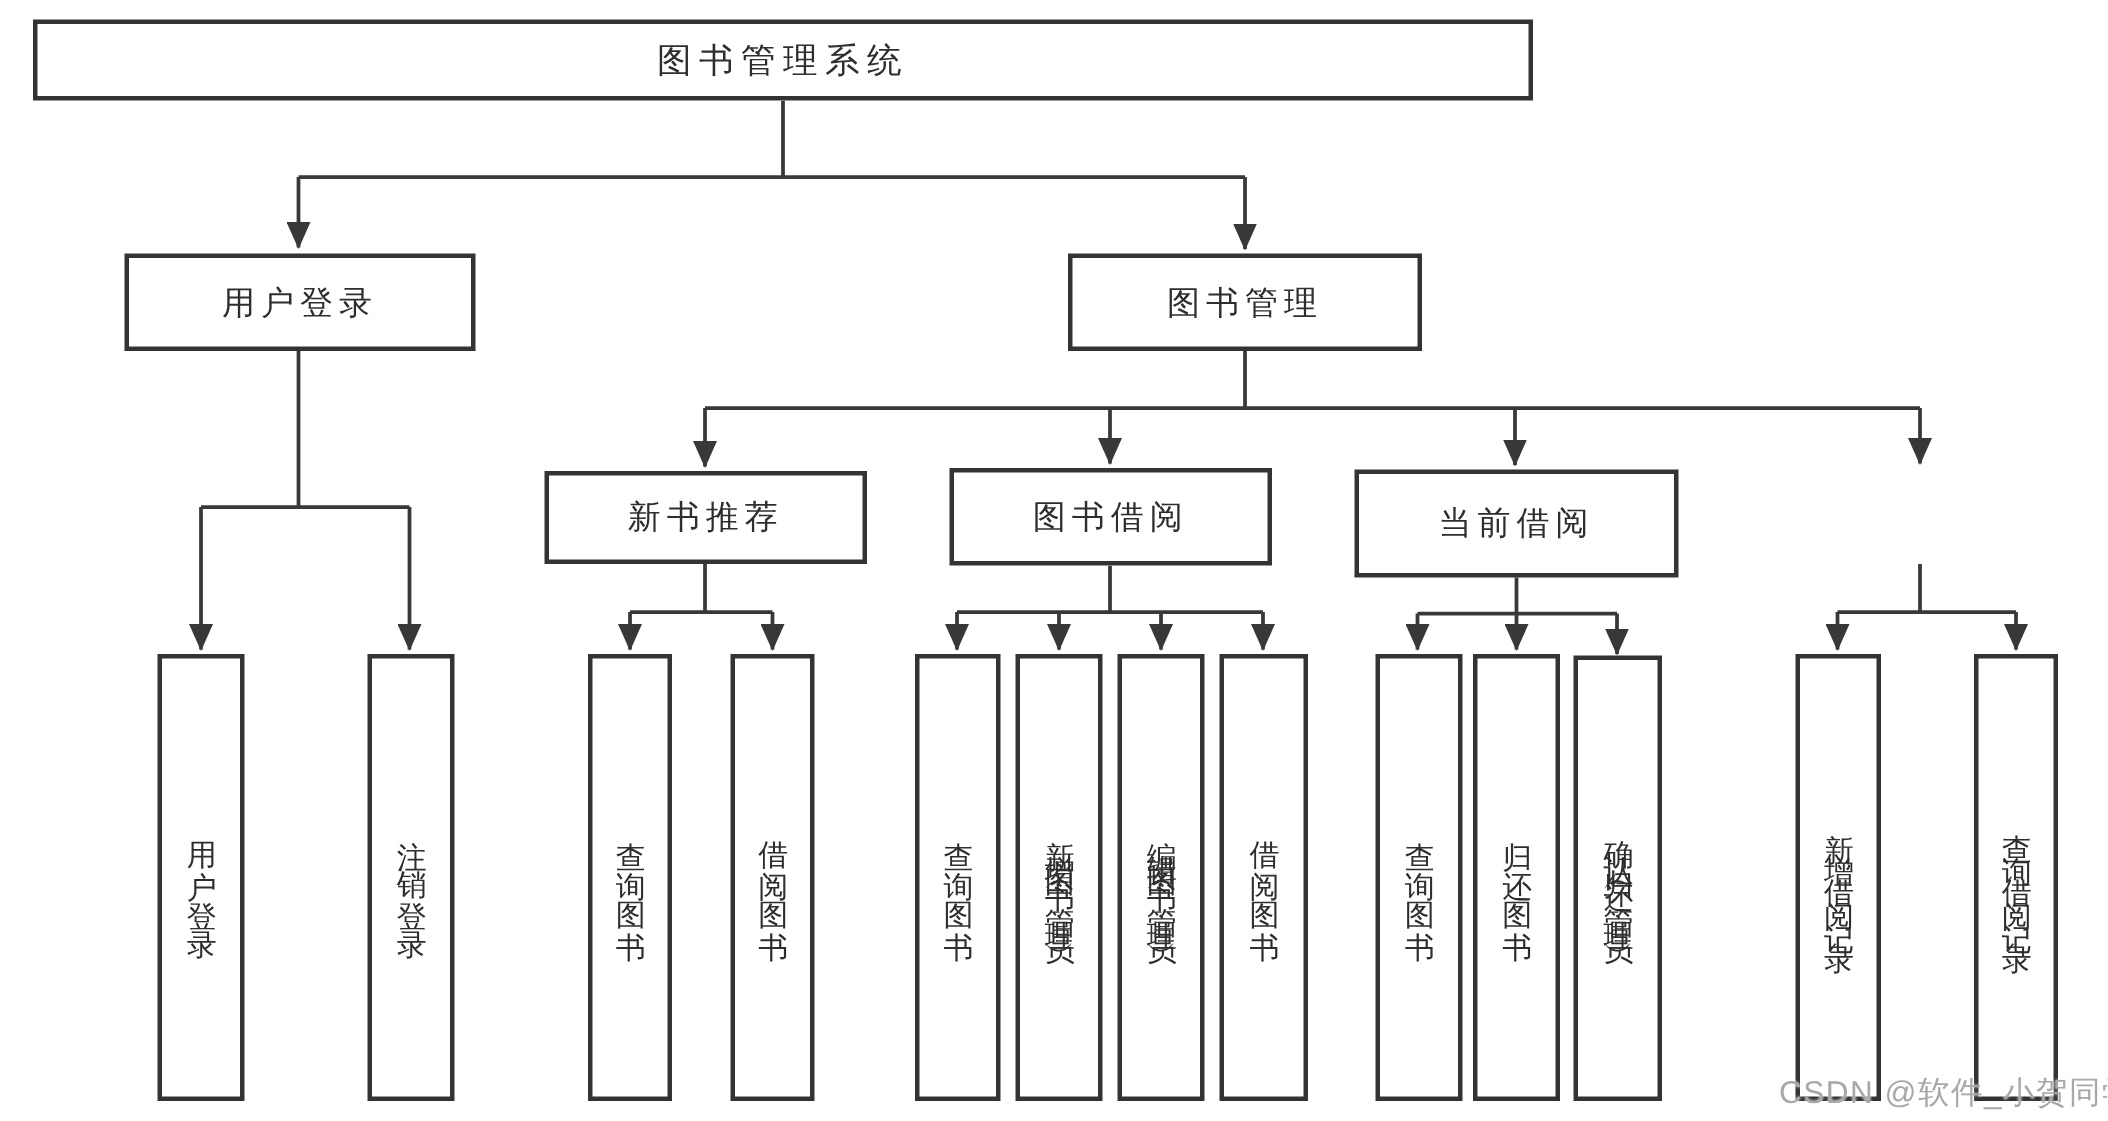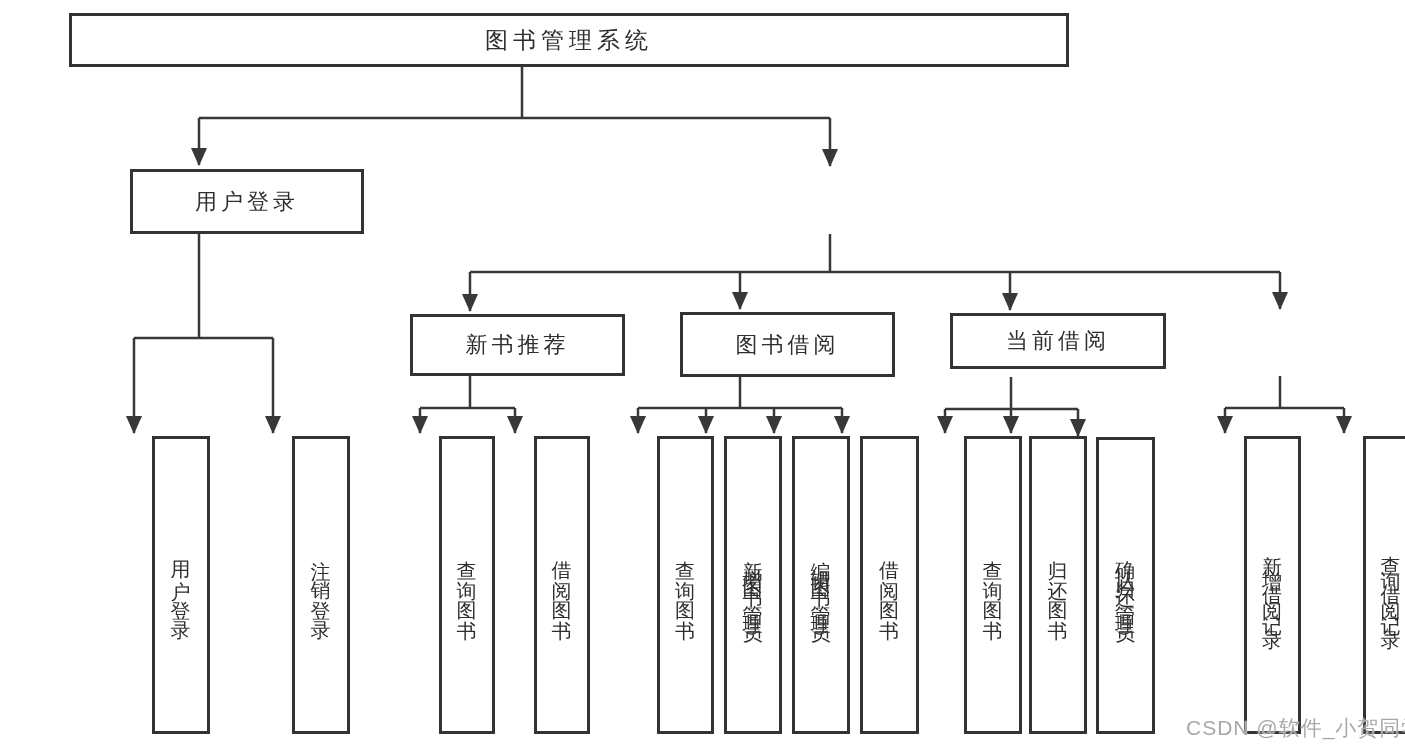--- a/index.html
+++ b/index.html
@@ -11,21 +11,20 @@
     overflow:hidden;
   }
   #wires{position:absolute;left:0;top:0;width:1405px;height:747px;}
   .node{
     position:absolute;
     box-sizing:border-box;
     background:#ffffff;
     border:3px solid #333333;
     display:flex;align-items:center;justify-content:center;
     color:#2e2e2e;
-    margin-left:47px;
   }
   .node.h{font-size:22px;letter-spacing:4px;white-space:nowrap;}
   .node.root{font-size:23px;letter-spacing:5px;}
   .node.v span{
     writing-mode:vertical-rl;
     text-orientation:mixed;
     font-size:20px;
     line-height:1;
     white-space:nowrap;
   }
@@ -96,28 +95,31 @@
     <path d="M1344,408 V433" marker-end="url(#arrow)"></path>
   </svg>
 
   <div class="node h root" style="left:22px;top:13px;width:1000px;height:54px;">
     <span>图书管理系统</span>
   </div>
 
   <div class="node h" style="left:83px;top:169px;width:234px;height:65px;">
     <span>用户登录</span>
   </div>
+  <div class="node h" style="left:712px;top:169px;width:236px;height:65px;">
+    <span>图书管理</span>
+  </div>
 
   <div class="node h" style="left:363px;top:314px;width:215px;height:62px;">
     <span>新书推荐</span>
   </div>
   <div class="node h" style="left:633px;top:312px;width:215px;height:65px;">
     <span>图书借阅</span>
   </div>
-  <div class="node h" style="left:903px;top:313px;width:216px;height:56px;">
+  <div class="node h" style="left:903px;top:313px;width:216px;height:72px;">
     <span>当前借阅</span>
   </div>
 
   <div class="node v len4" style="left:105px;top:436px;width:58px;height:298px;">
     <span>用户登录</span>
   </div>
   <div class="node v len4" style="left:245px;top:436px;width:58px;height:298px;">
     <span>注销登录</span>
   </div>
 

